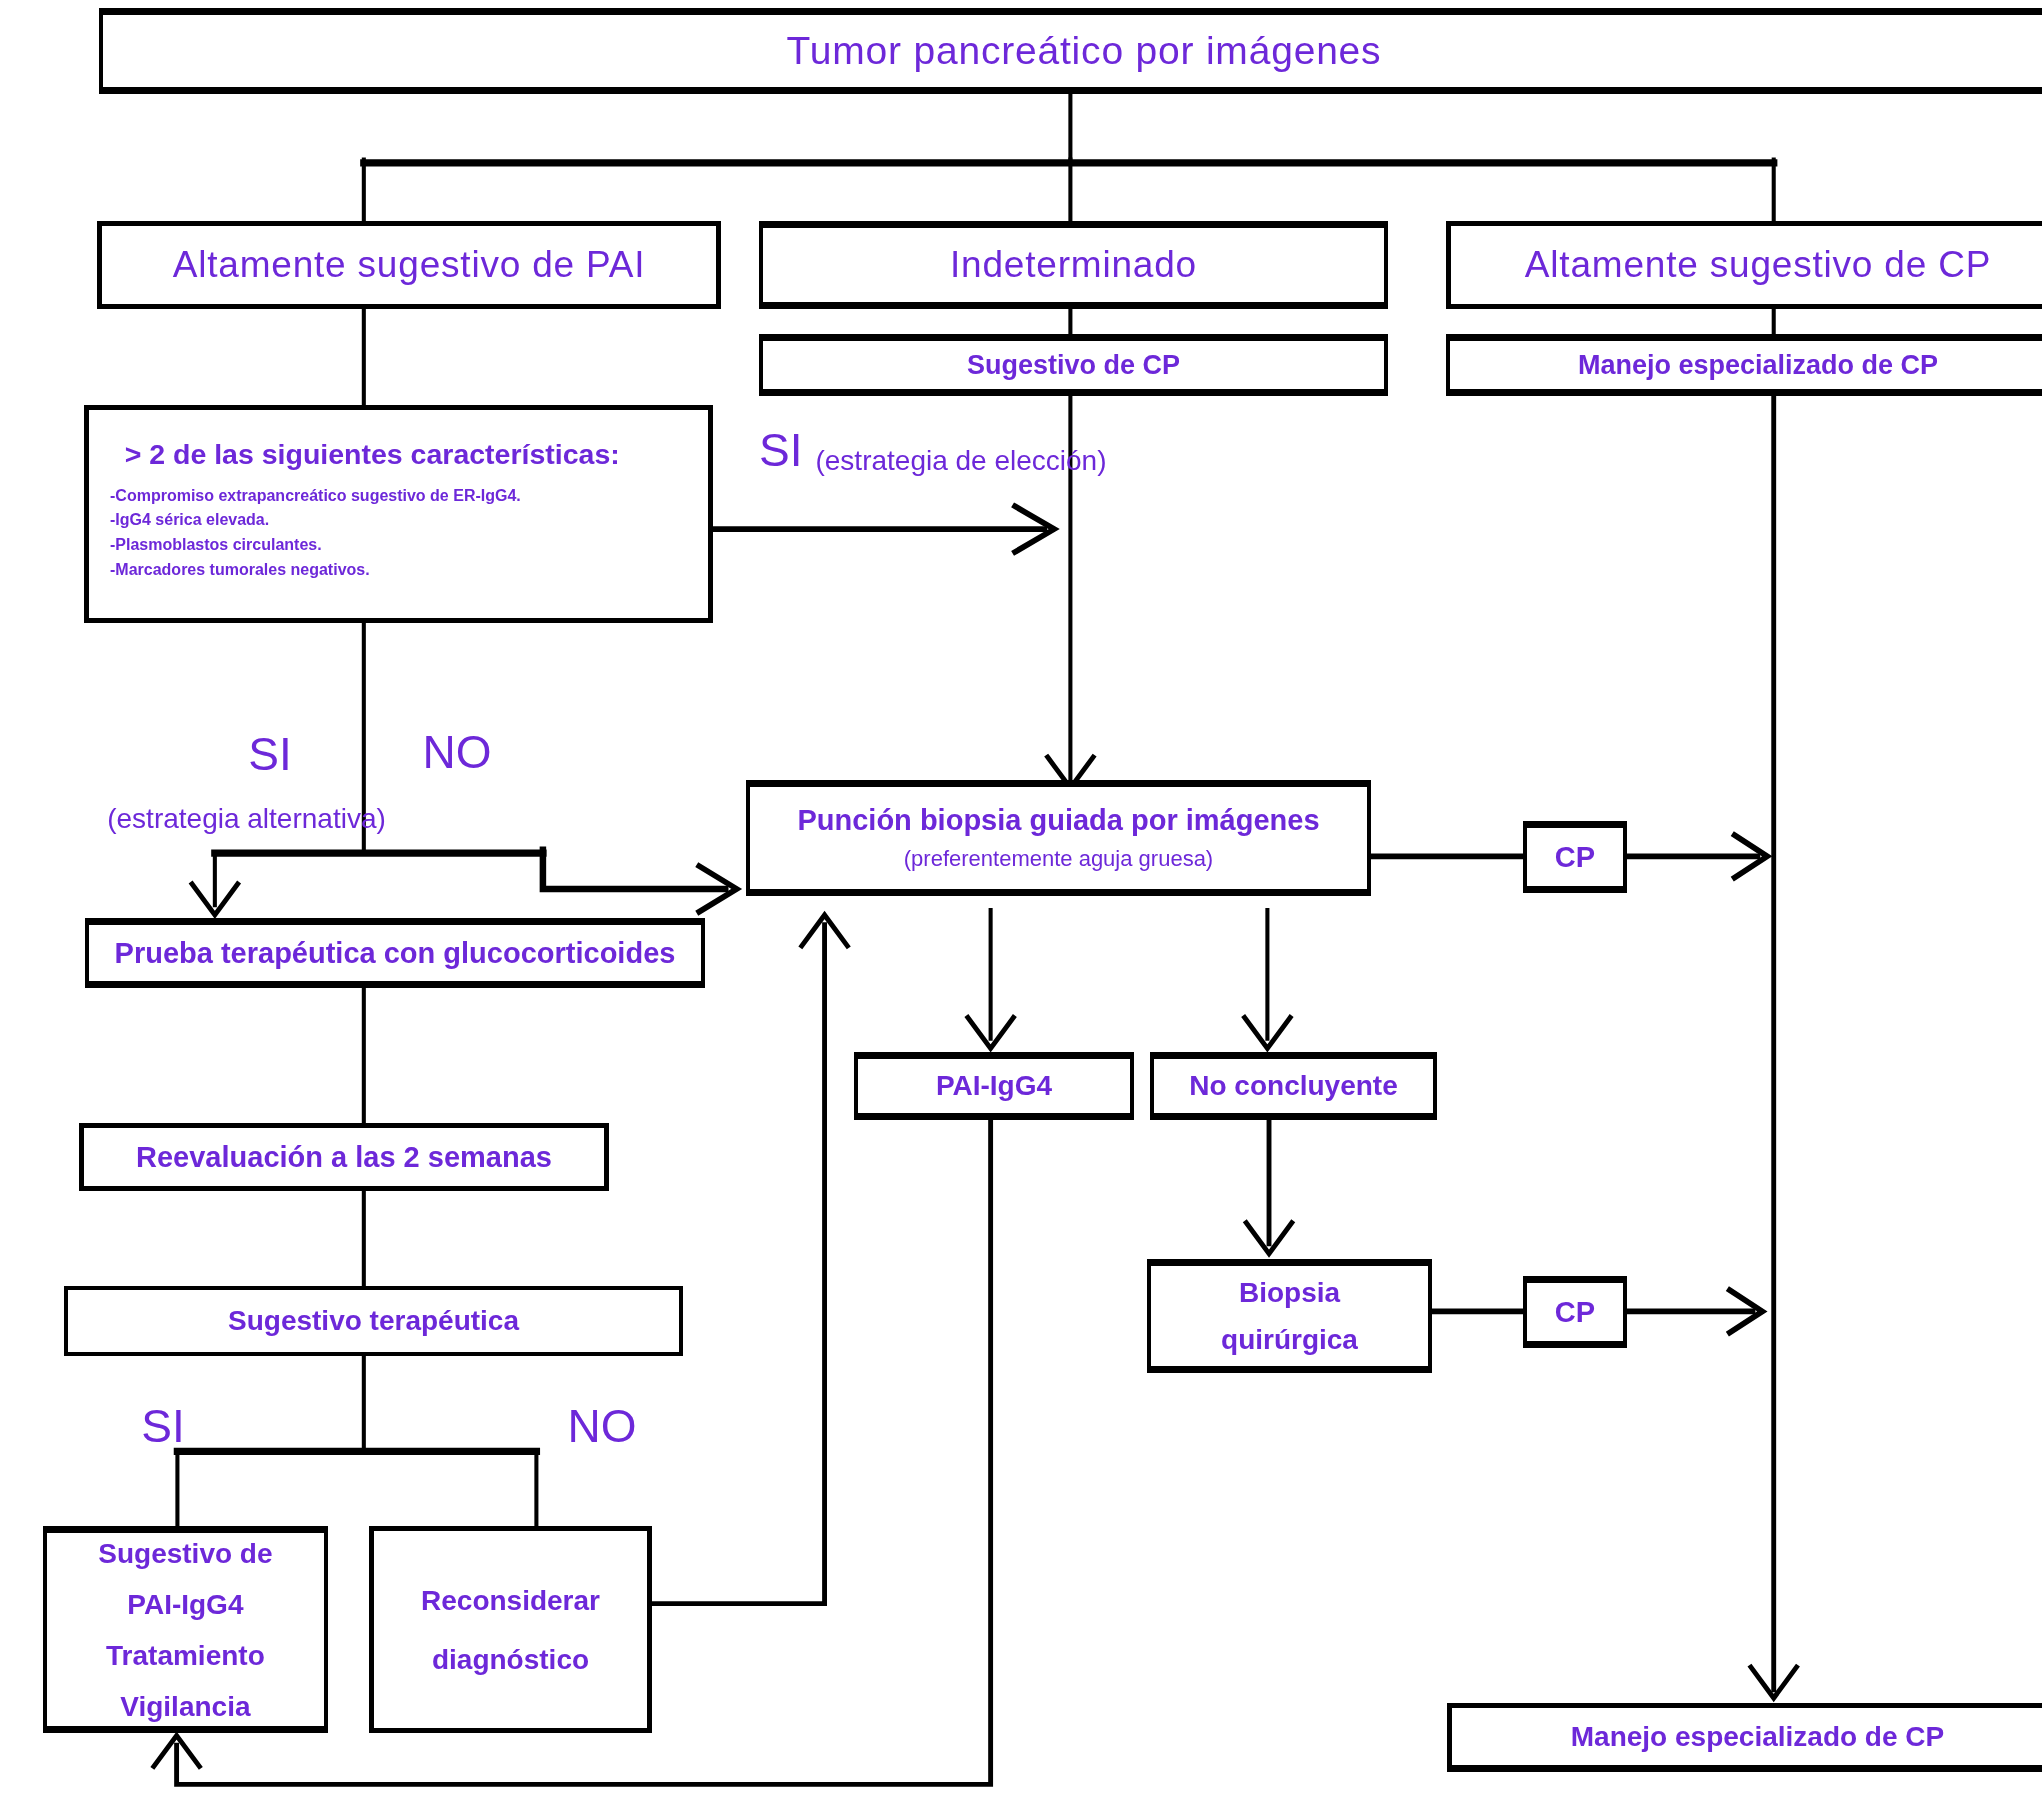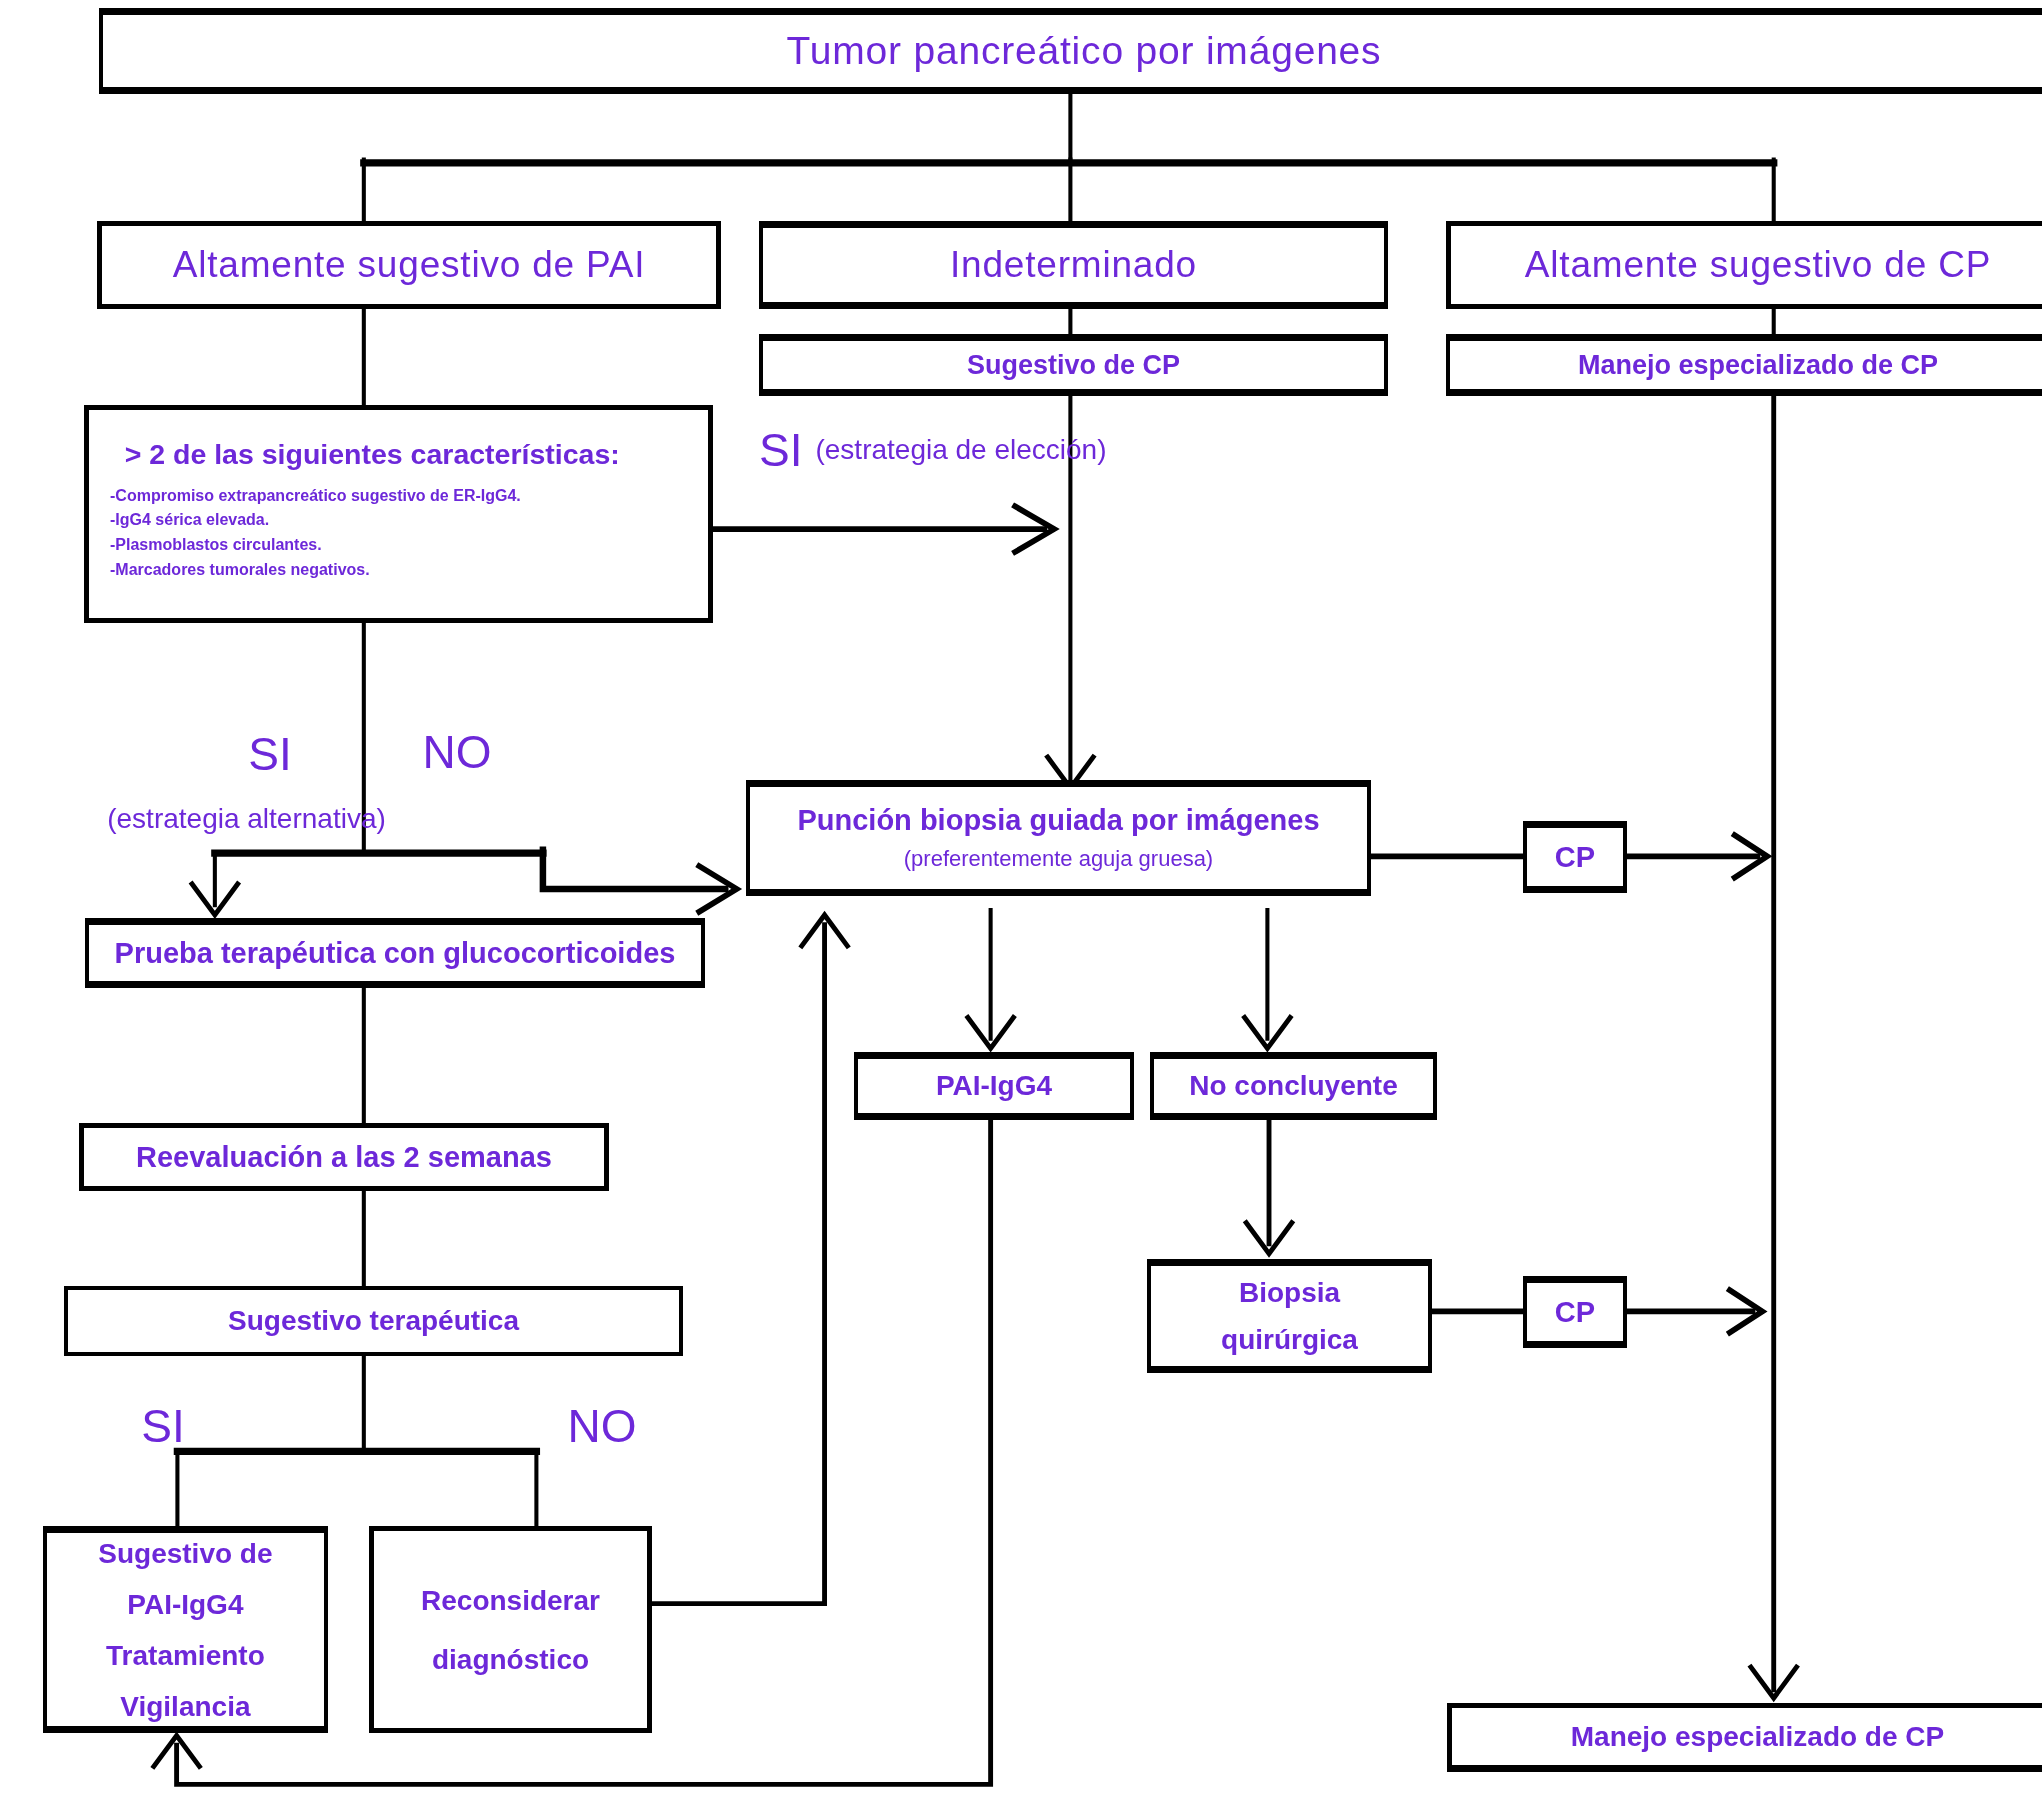--- a/index.html
+++ b/index.html
@@ -31,21 +31,21 @@
   .sub{font-size:27px;font-weight:700;}
   .bold-md{font-size:28px;font-weight:700;}
   .bold-lg{font-size:29px;font-weight:700;}
   .features{align-items:flex-start;text-align:right;padding:19.5px 14.7px 14.7px 21px;justify-content:flex-start;}
   .features .ftitle{font-size:28.5px;font-weight:700;margin:8.1px 0 13px 14.7px;}
   .features .fitem{font-size:16px;font-weight:700;line-height:1.55;}
   .puncion-sub{font-size:22px;font-weight:400;margin-top:8.1px;}
   .lines-2{line-height:59px;}
   .lines-2s{line-height:47px;}
   .lines-4{line-height:51px;}
-  .freelabel{position:absolute;display:flex;align-items:center;white-space:nowrap;}
+  .freelabel{position:absolute;display:flex;align-items:flex-end;white-space:nowrap;}
   .si-big{font-size:46px;font-weight:400;}
   .nota{font-size:28px;font-weight:400;}
   .center{justify-content:center;text-align:center;}
 </style>
 </head>
 <body>
 
 <div class="canvas">
 
   <svg class="wires" viewBox="0 0 2508 2210" xmlns="http://www.w3.org/2000/svg" fill="none" stroke="#000000" stroke-linecap="square">

